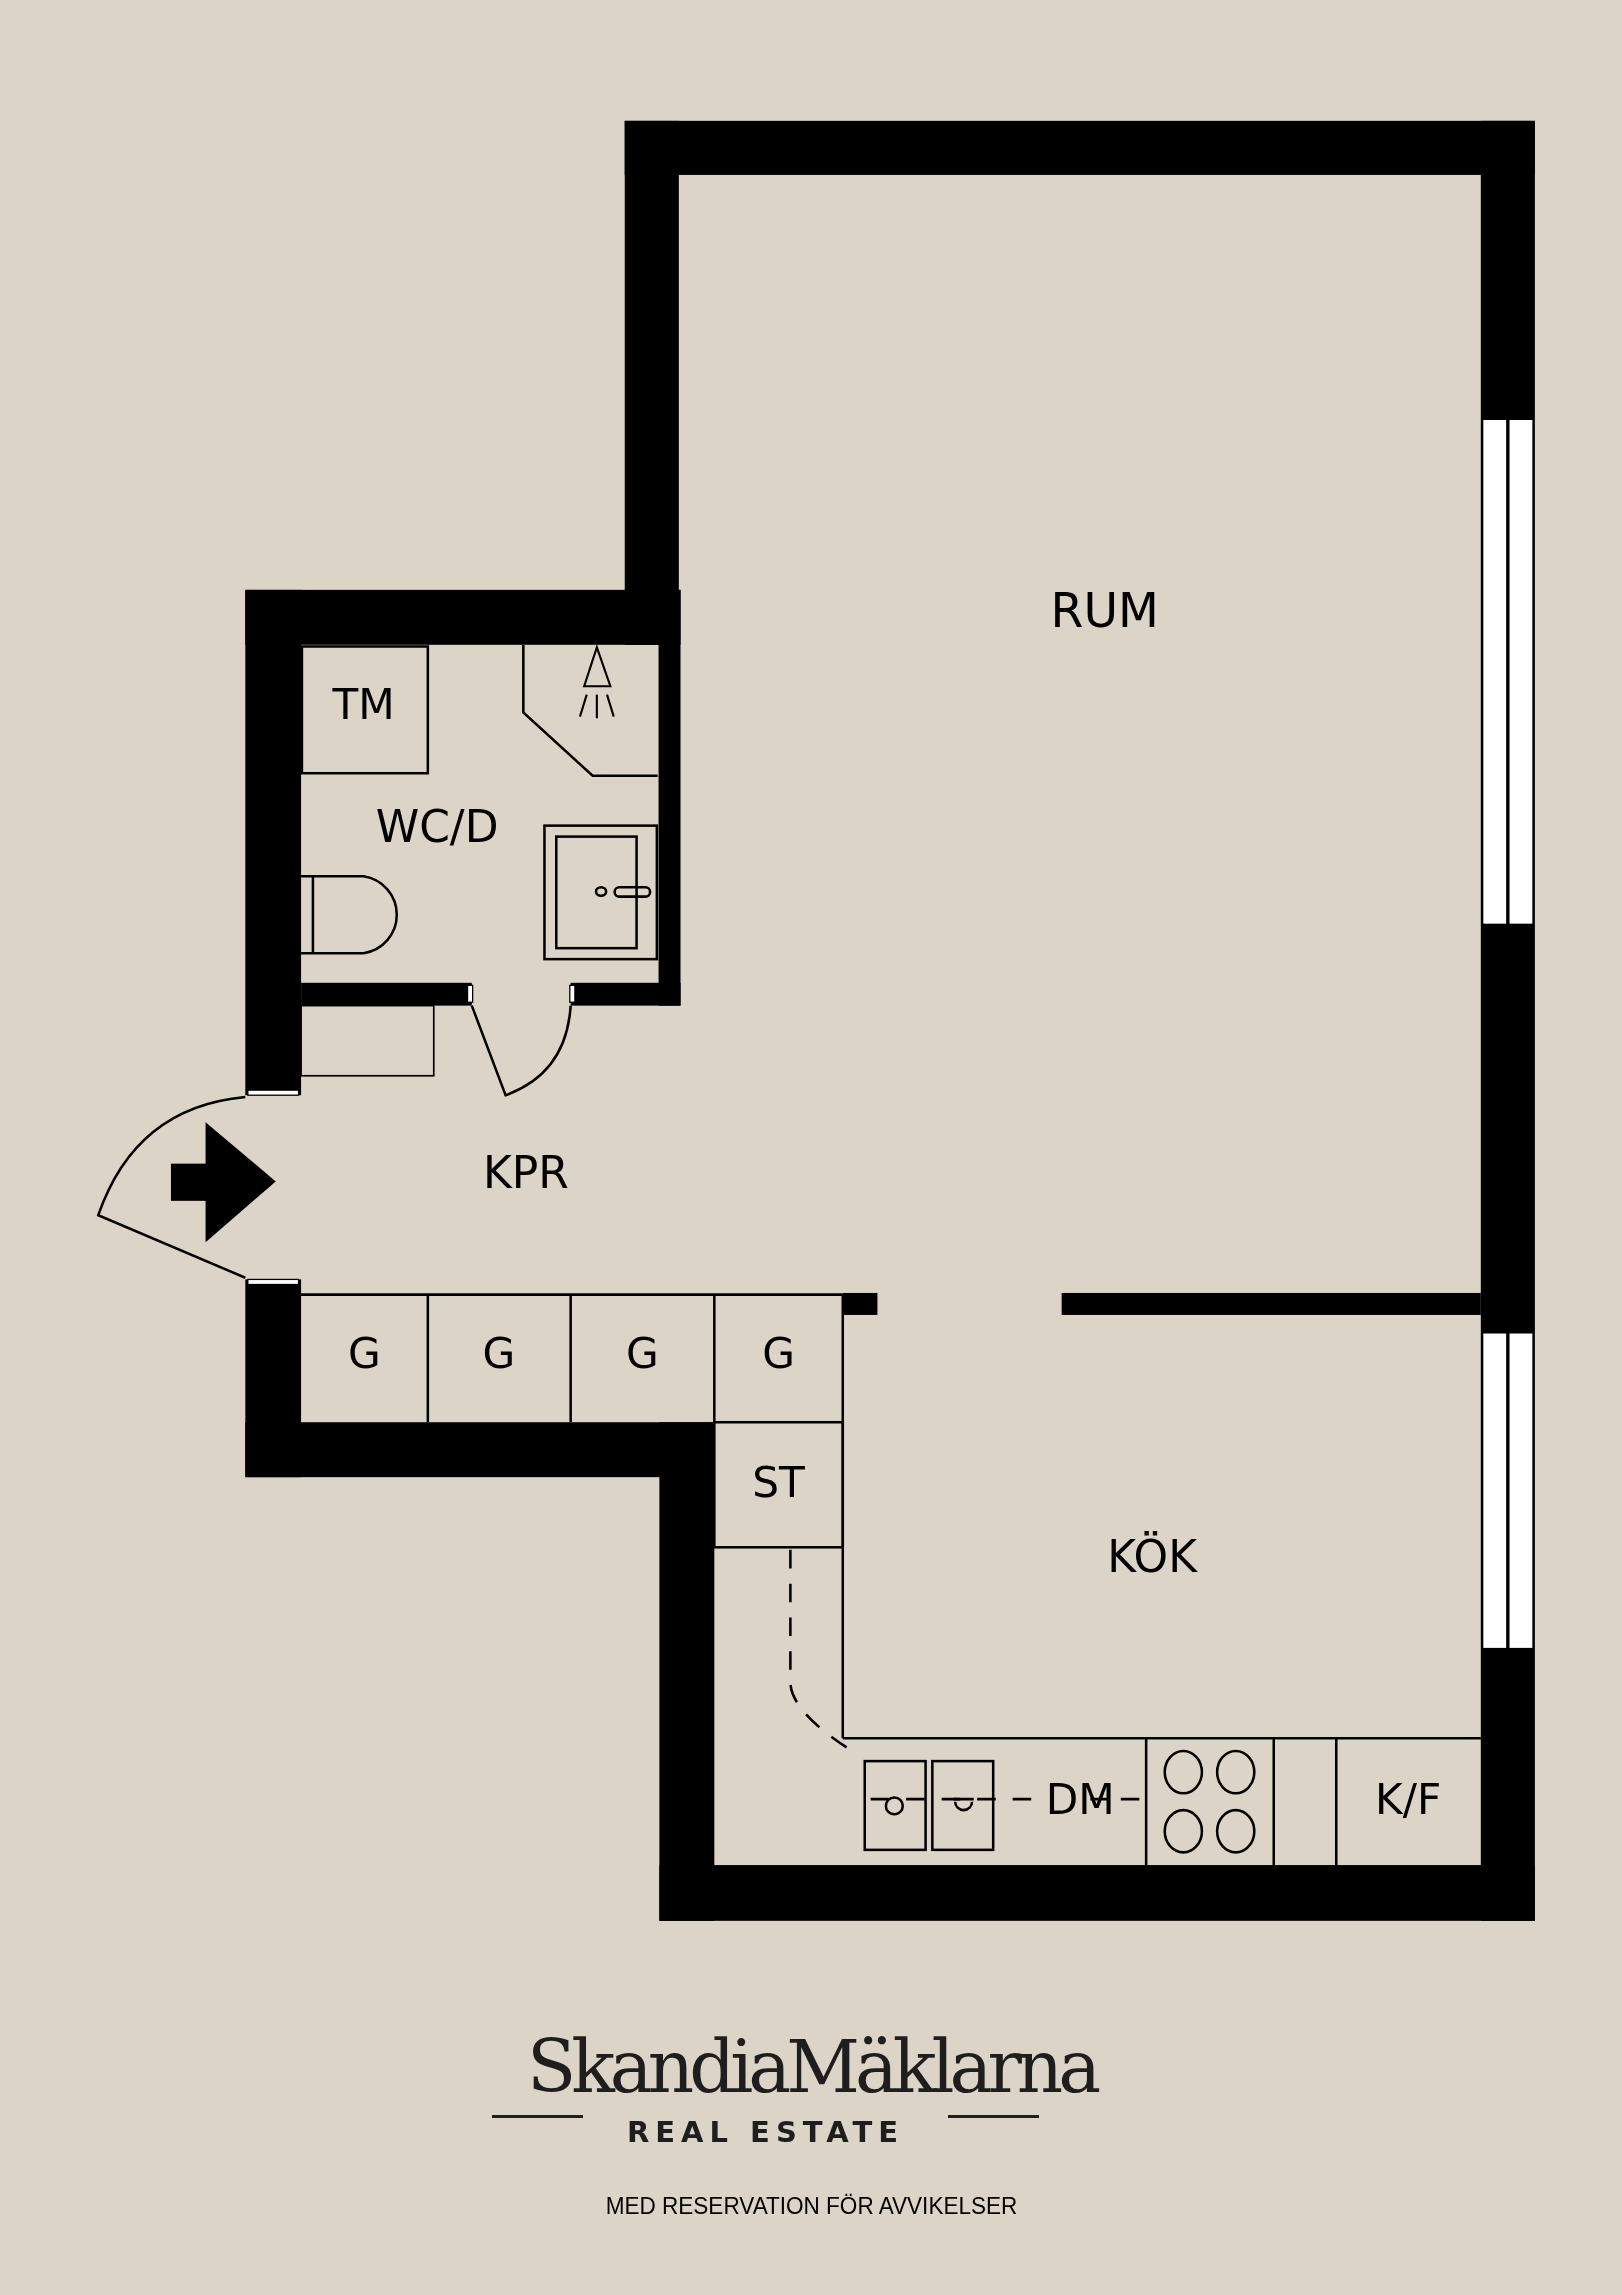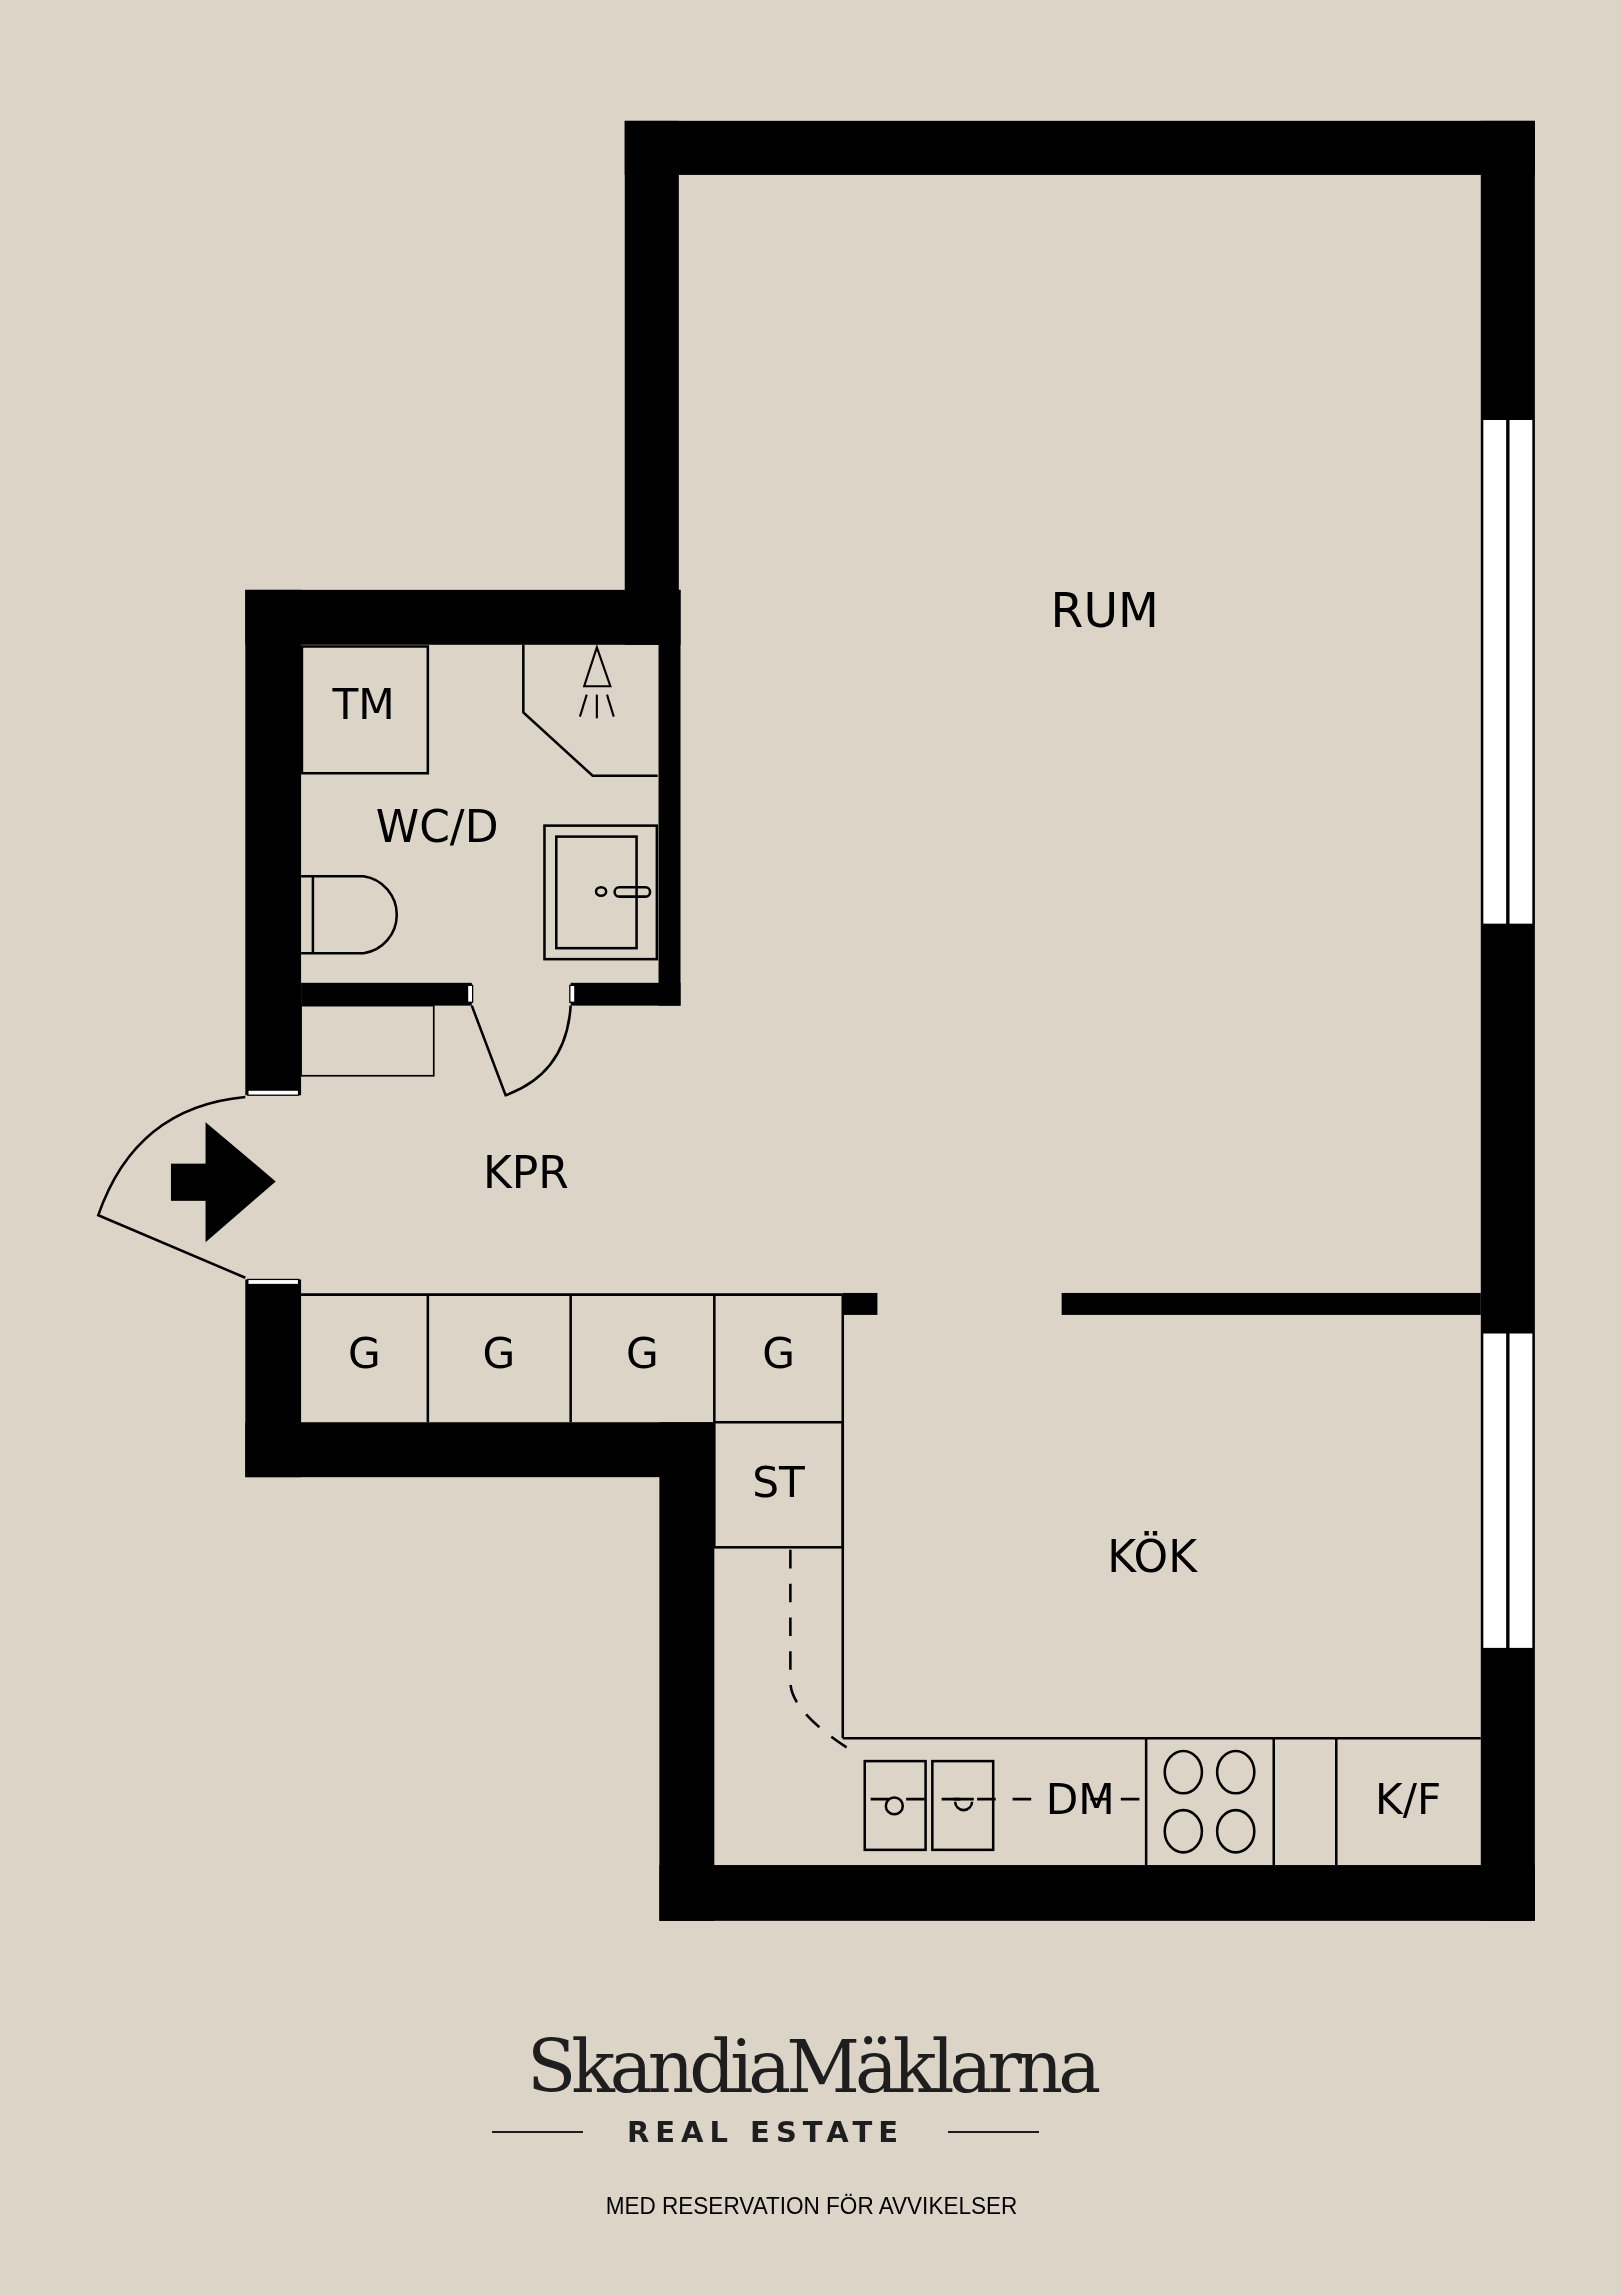--- a/index.html
+++ b/index.html
@@ -1,21 +1,21 @@
 <!DOCTYPE html>
 <html style="font-size:13.5px"><head>
 <meta charset="utf-8">
 <style>
   html, body { margin:0; padding:0; }
   body { width:1623px; height:2295px; background:#ddd4c8; position:relative; overflow:hidden; }
   #plan { position:absolute; left:0; top:0; }
   .lbl { font-family:"DejaVu Sans", sans-serif; fill:#000; text-anchor:middle; dominant-baseline:central; }
   .brand { position:absolute; left:0; width:1623px; text-align:center; color:#1e1e1e; }
   .brand-name { top:1999px; font-family:"DejaVu Serif", serif; font-size:72px; letter-spacing:-5px; line-height:1;margin-top:32px; }
-  .tagline-row { position:absolute; top:2115px; left:0; width:1531px; display:flex; justify-content:center; align-items:center; gap:44px; }
+  .tagline-row { position:absolute; top:2115px; left:0; width:1531px; display:flex; justify-content:center; gap:44px; }
   .rule { width:91px; height:2.5px; background:#1e1e1e; }
   .tagline { font-family:"DejaVu Sans", sans-serif; font-weight:bold; font-size:29px; letter-spacing:6px; color:#1e1e1e; }
   .disclaimer { top:2192px; font-family:"Liberation Sans", sans-serif; font-size:24.5px; color:#000; transform:scaleX(0.92); }
 </style>
 </head>
 <body>
 
 <svg id="plan" width="1623" height="1969" viewBox="0 0 1920 2330">
 
   <g fill="#000">

